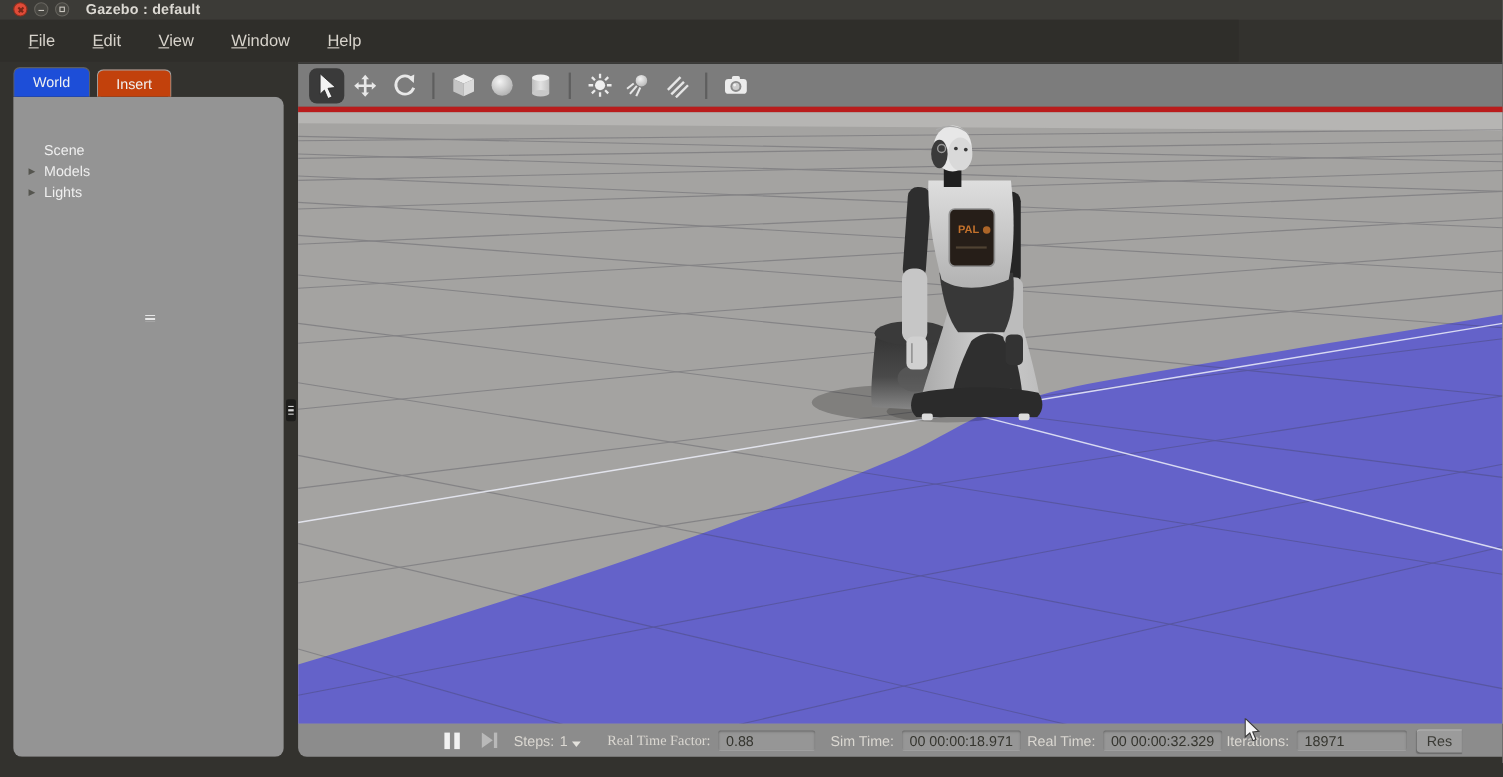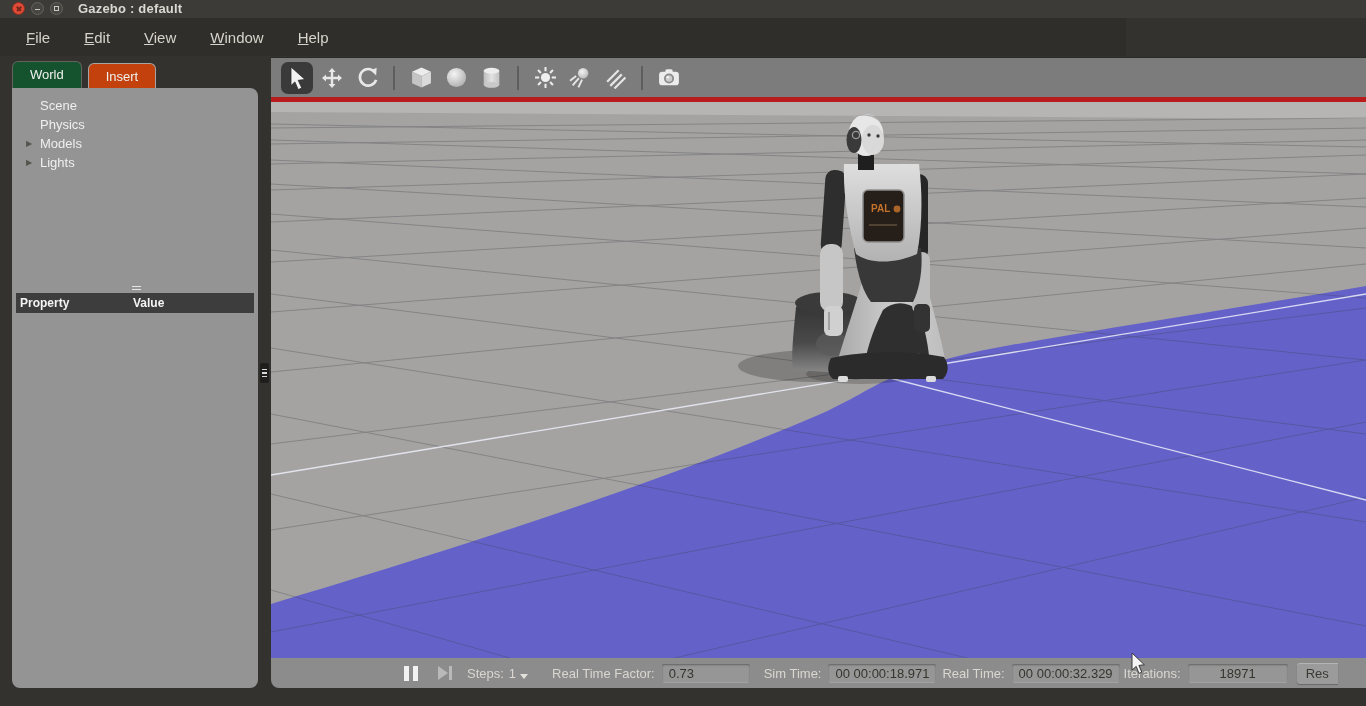--- a/index.html
+++ b/index.html
@@ -20,24 +20,24 @@
   .winbtn.minmax .bar { position:absolute; left:3px; top:5.5px; width:5px; height:1.5px; background:#c9c6bf; }
   .winbtn.minmax .sq { position:absolute; left:3px; top:3px; width:5px; height:5px; border:1px solid #c9c6bf; }
   .wintitle { position:absolute; left:78px; top:1px; font-size:13px; font-weight:bold; color:#dcd9d3; letter-spacing:.2px; }
   
   .menubar { position:absolute; left:0; top:18px; width:1126px; height:38px; background:#2f2e2a; display:flex; align-items:center; padding-left:15px; }
   .menu-item { display:inline-block; color:#d7d3cb; font-size:15px; padding:6px 11px; margin-right:12px; cursor:default; }
   .menu-item::first-letter { text-decoration:underline; }
   
   .tabs { position:absolute; left:12px; top:61px; height:27px; display:flex; }
   .tab { font-size:13px; color:#f1f1f1; padding:5px 17px 4px; border-radius:6px 6px 0 0; cursor:default; }
-  .tab.active { background:#14532d; border:1px solid #62625f; border-bottom:none; position:relative; z-index:2; }
+  .tab.active { background:#1d4ed8; border:1px solid #62625f; border-bottom:none; position:relative; z-index:2; }
   .tab.inactive { background:#c2410c; border:1px solid #a5a5a5; border-bottom:none; margin-left:6px; height:25px; margin-top:2px; }
   .panel { position:absolute; left:12px; top:88px; width:246px; height:600px; background:#949494; border:1px solid #59595600; border-radius:0 8px 8px 8px; }
-  .tree { padding-top:7px; }
+  .tree { padding-top:7px;margin-top:31px; }
   .tree-row { position:relative; height:19px; line-height:19px; padding-left:27px; font-size:13px; color:#efefef; cursor:default; }
   .tree-arrow { position:absolute; left:13px; top:0px; font-size:8px; color:#55554f; }
   .prop-grip { position:absolute; left:119px; top:197px; width:9px; height:6px;
     background:repeating-linear-gradient(#e6e6e6 0 1.5px, transparent 1.5px 3px); }
   .prop-header { position:absolute; left:3px; top:204px; width:238px; height:20px; background:#3d3d3d; display:flex; align-items:center; }
   .prop-col { font-size:12px; font-weight:bold; color:#f4f4f4; }
   .prop-col.p { width:115px; padding-left:4px; } .prop-col.v { padding-left:2px; }
   
   .splitter { position:absolute; left:258px; top:61px; width:13px; height:627px; }
   .splitter-handle { position:absolute; left:2px; top:302px; width:9px; height:20px; background:#1e1e1c; border-radius:2px;
@@ -97,36 +97,29 @@
   <div class="tab active">World</div>
   <div class="tab inactive">Insert</div>
 </div>
 
 <div class="panel">
   <div class="tree">
     <div class="tree-row">
       <span>Scene</span>
     </div>
     <div class="tree-row">
-      <span>Physics</span>
-    </div>
-    <div class="tree-row">
       <span class="tree-arrow">▶</span>
       <span>Models</span>
     </div>
     <div class="tree-row">
       <span class="tree-arrow">▶</span>
       <span>Lights</span>
     </div>
   </div>
   <div class="prop-grip"></div>
-  <div class="prop-header">
-    <span class="prop-col p">Property</span>
-    <span class="prop-col v">Value</span>
-  </div>
 </div>
 
 <div class="splitter">
   <div class="splitter-handle">
       <i></i>
       <i></i>
       <i></i>
     </div>
 </div>
 
@@ -352,28 +345,28 @@
     </div>
   <div class="sb-btn" style="margin-left:10px;">
     <svg width="16" height="16" viewBox="0 0 16 16">
       <polygon points="1,1 11,8 1,15" fill="#b9b9b9"></polygon>
         <rect x="12" y="1" width="3" height="14" fill="#b9b9b9"></rect>
     </svg>
   </div>
   <span class="sb-label">Steps:</span>
   <span class="sb-value-plain">1</span>
   <span class="spinner-arrow"></span>
-  <span class="sb-label" style="margin-left:24px;">Real Time Factor:</span>
-  <span class="sb-field" style="min-width:88px;">0.73</span>
+  <span class="sb-label" style="margin-left:24px;font-family:Liberation Serif, serif;">Real Time Factor:</span>
+  <span class="sb-field" style="min-width:88px;">0.88</span>
   <span class="sb-label" style="margin-left:14px;">Sim Time:</span>
   <span class="sb-field">00 00:00:18.971</span>
   <span class="sb-label" style="margin-left:6px;">Real Time:</span>
   <span class="sb-field">00 00:00:32.329</span>
   <span class="sb-label" style="margin-left:4px;">Iterations:</span>
-  <span class="sb-field" style="min-width:100px;text-align:center;">18971</span>
+  <span class="sb-field" style="min-width:100px;">18971</span>
   <span class="sb-reset">Res</span>
 </div>
 
 <div class="cursor">
   <svg width="16" height="22" viewBox="0 0 16 22">
     <path d="M1 0 L1 17 L5.2 13.4 L8 20.4 L10.8 19.2 L7.9 12.4 L13.4 11.8 Z" fill="#f5f5f5" stroke="#3a3a3a" stroke-width="1"></path>
   </svg>
 </div>
 
 </body></html>

